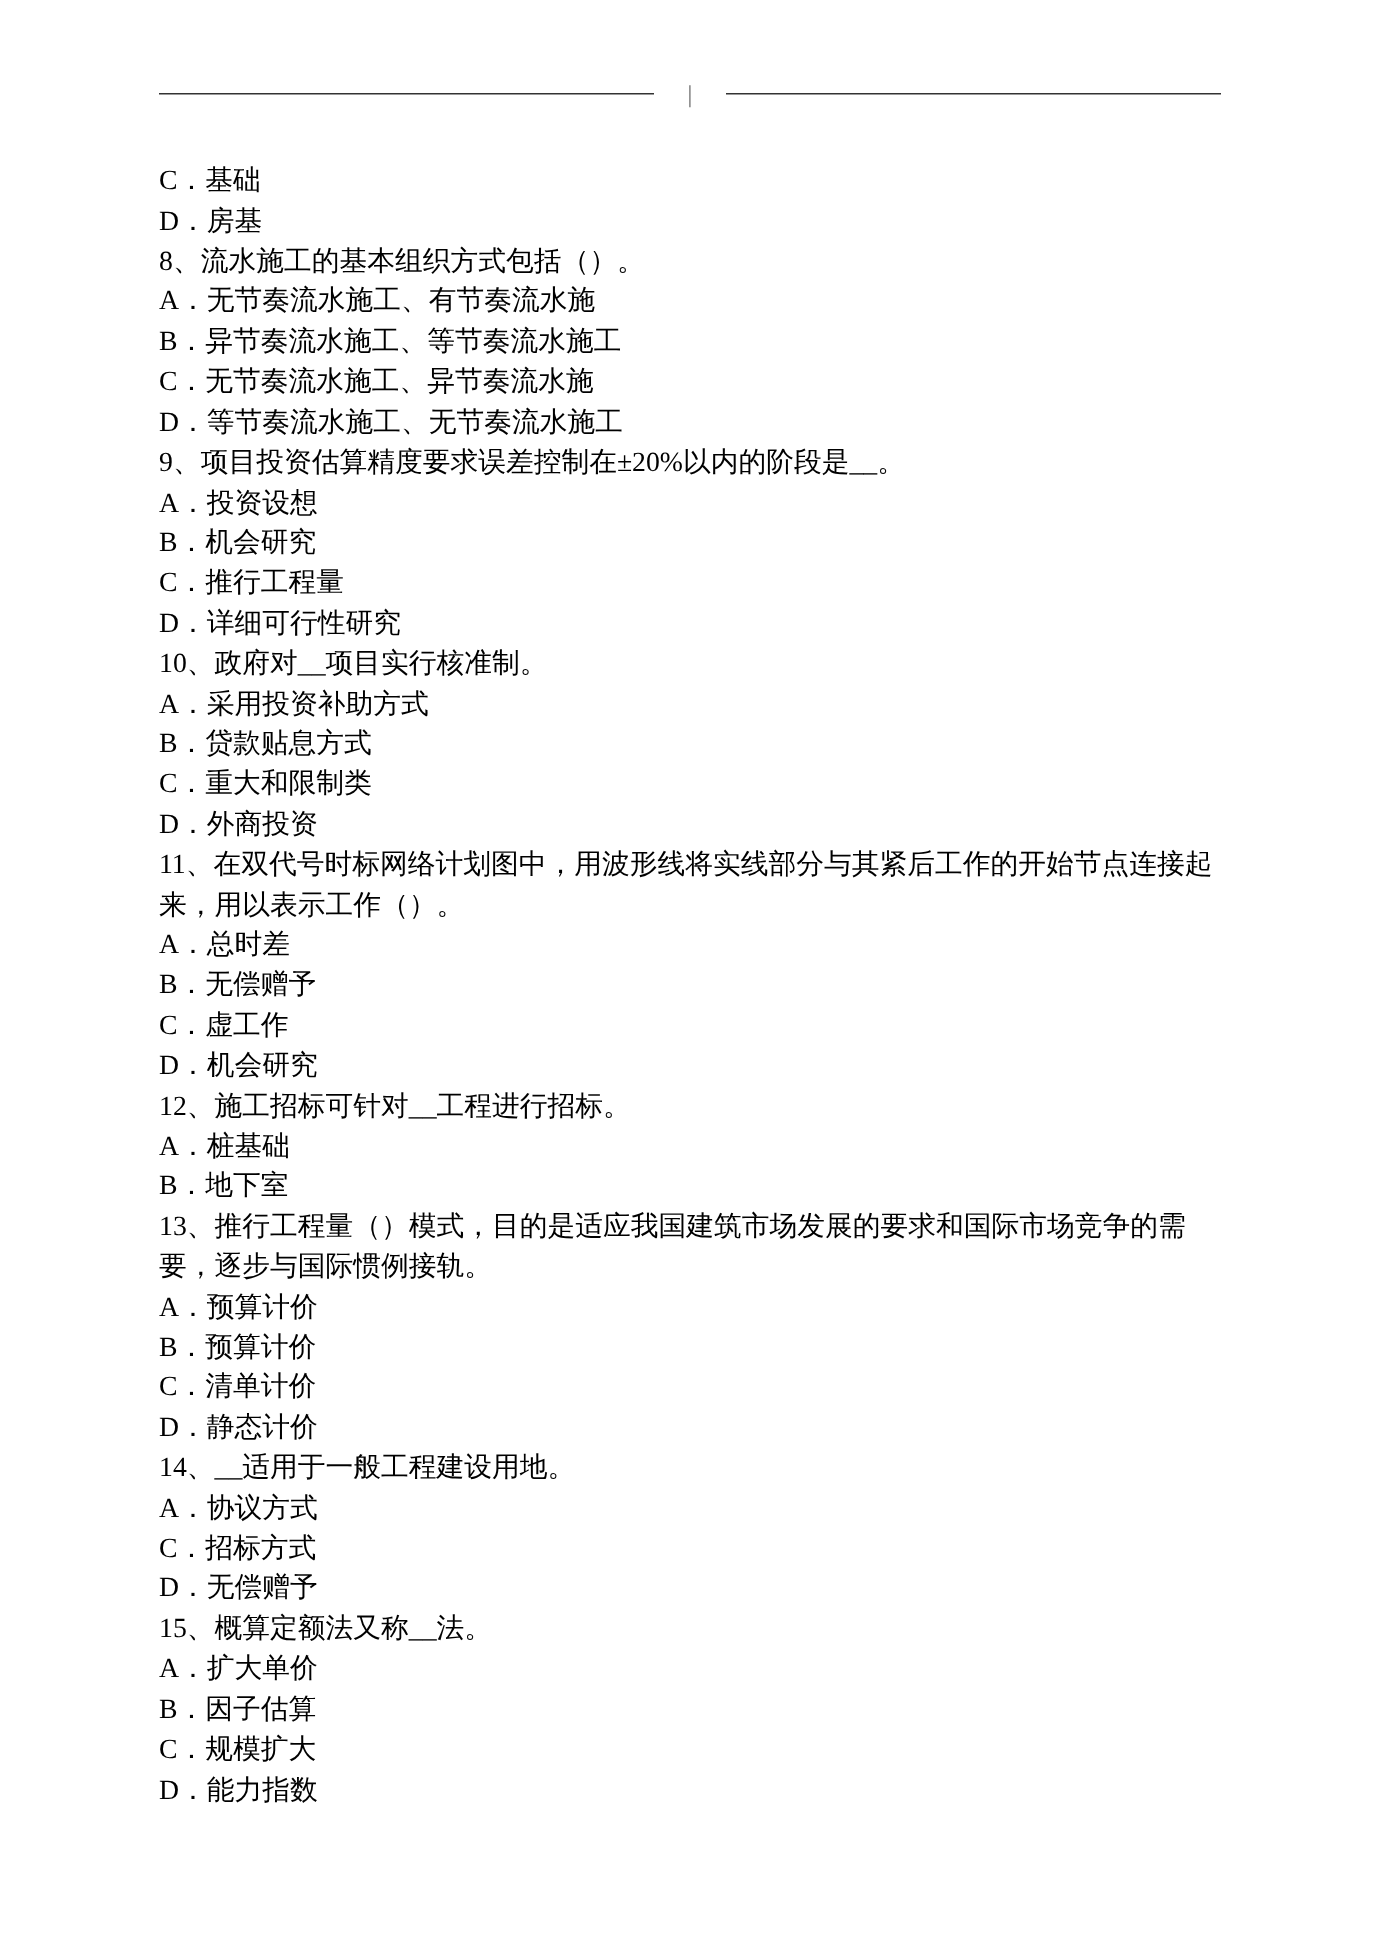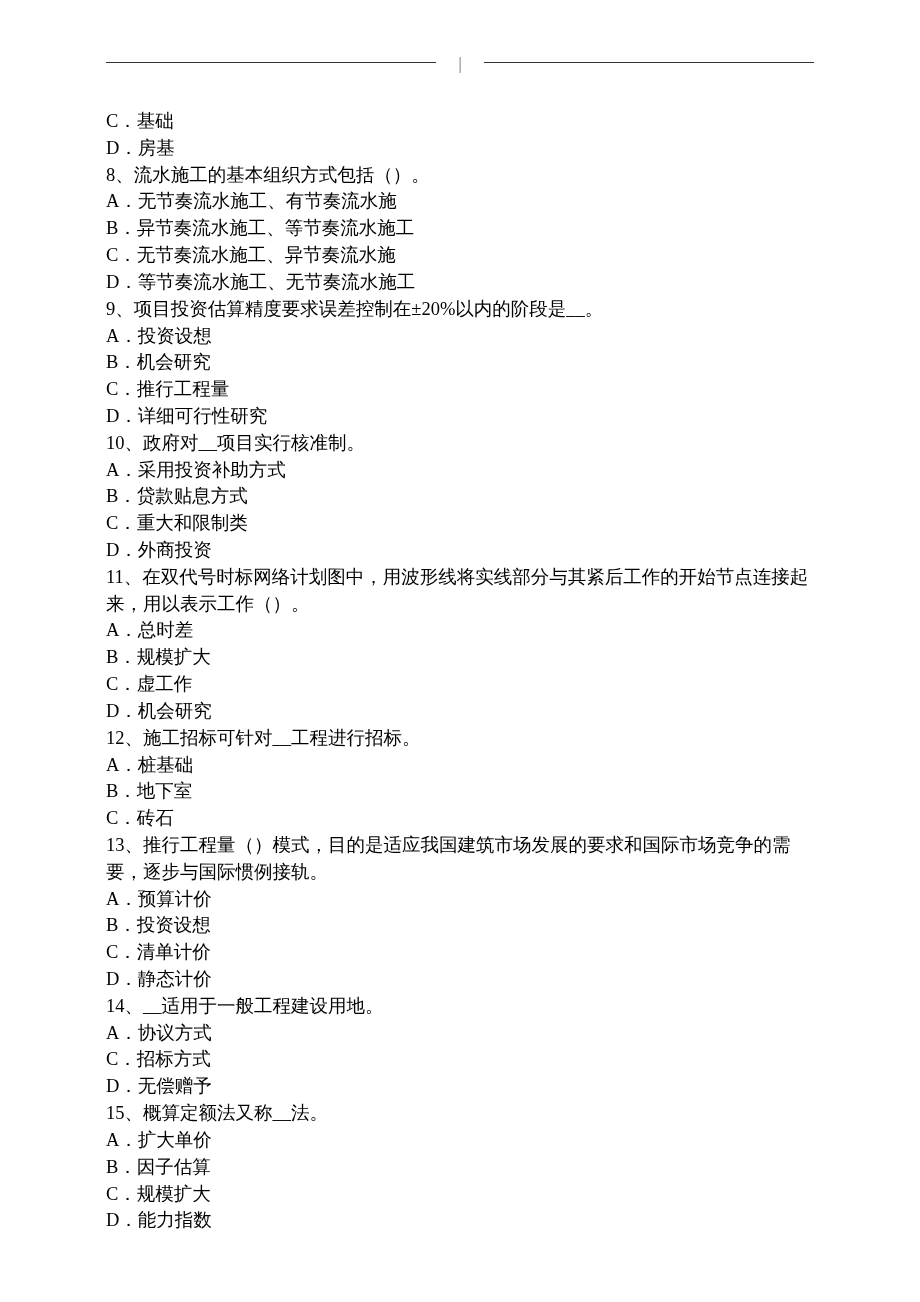--- a/index.html
+++ b/index.html
@@ -72,30 +72,29 @@
       <p>B．机会研究</p>
       <p>C．推行工程量</p>
       <p>D．详细可行性研究</p>
       <p>10、政府对__项目实行核准制。</p>
       <p>A．采用投资补助方式</p>
       <p>B．贷款贴息方式</p>
       <p>C．重大和限制类</p>
       <p>D．外商投资</p>
       <p>11、在双代号时标网络计划图中，用波形线将实线部分与其紧后工作的开始节点连接起来，用以表示工作（）。</p>
       <p>A．总时差</p>
-      <p>B．规模扩大</p>
+      <p>B．无偿赠予</p>
       <p>C．虚工作</p>
       <p>D．机会研究</p>
       <p>12、施工招标可针对__工程进行招标。</p>
       <p>A．桩基础</p>
       <p>B．地下室</p>
-      <p>C．砖石</p>
       <p>13、推行工程量（）模式，目的是适应我国建筑市场发展的要求和国际市场竞争的需要，逐步与国际惯例接轨。</p>
       <p>A．预算计价</p>
-      <p>B．投资设想</p>
+      <p>B．预算计价</p>
       <p>C．清单计价</p>
       <p>D．静态计价</p>
       <p>14、__适用于一般工程建设用地。</p>
       <p>A．协议方式</p>
       <p>C．招标方式</p>
       <p>D．无偿赠予</p>
       <p>15、概算定额法又称__法。</p>
       <p>A．扩大单价</p>
       <p>B．因子估算</p>
       <p>C．规模扩大</p>

